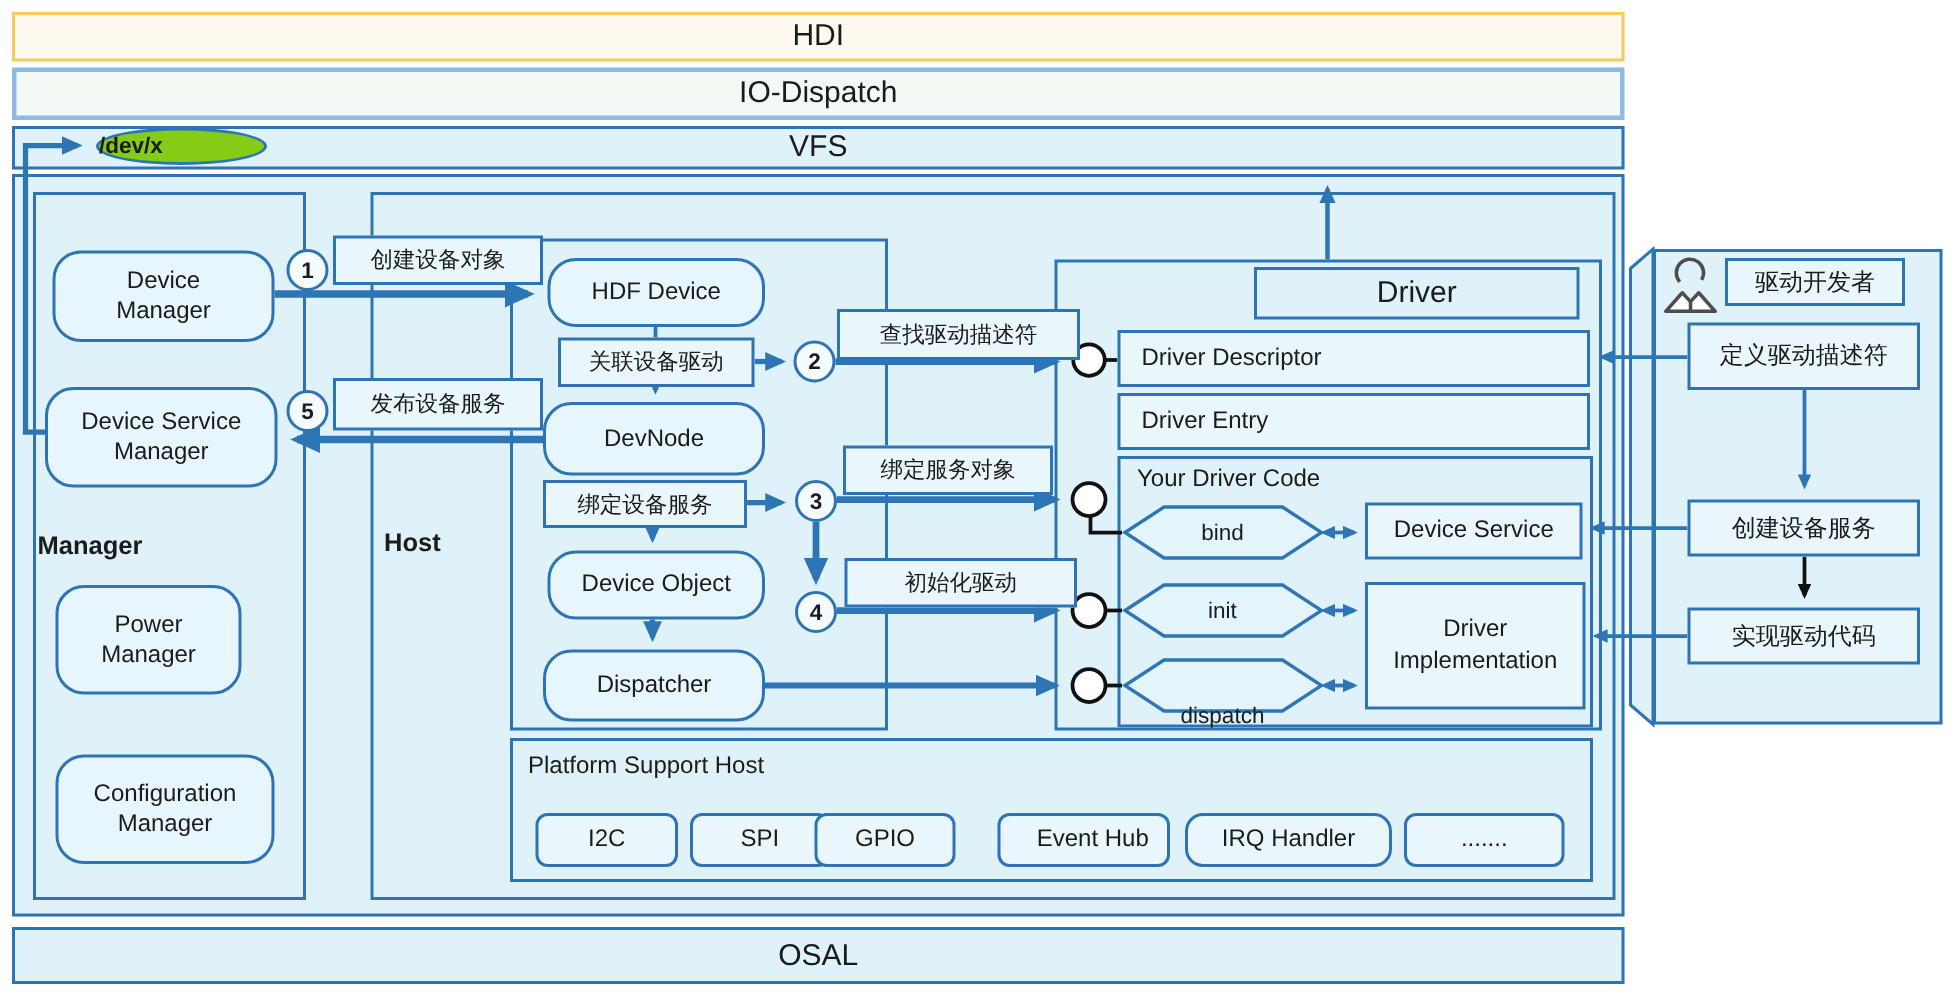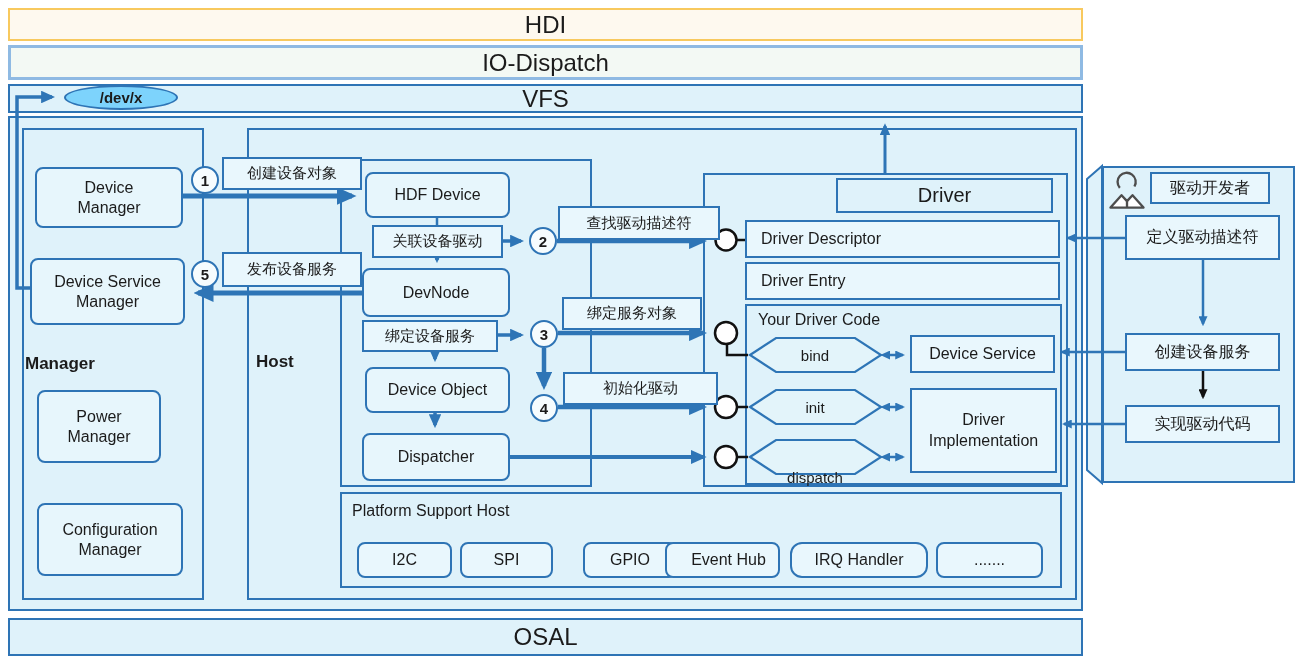--- a/index.html
+++ b/index.html
@@ -4,24 +4,24 @@
 <style>
   :root{
     --blue:#2E74B5; --arrow:#2E75B6; --fillcyan:#DFF2FA; --fillbox:#E9F7FD;
     --fillround:#E7F6FC; --cream:#FEF9EF; --mint:#F3F9F4; --gold:#F8C95E; --ltblue:#8FBAE3;
     --ink:#1b1b1b;
   }
   html,body{margin:0;padding:0;background:#fff;}
   #stage{position:relative;width:1303px;height:663px;background:#fff;overflow:hidden;
          font-family:"Liberation Sans","DejaVu Sans",sans-serif;color:var(--ink);}
   .abs{position:absolute;box-sizing:border-box;}
-  .bar{border:2.5px solid var(--blue);background:var(--fillcyan);display:flex;align-items:center;justify-content:center;font-size:24px;z-index:1;}
+  .bar{border:2.5px solid var(--blue);background:var(--fillcyan);display:flex;align-items:center;justify-content:center;font-size:20px;z-index:1;}
   .panel{border:2px solid var(--blue);background:transparent;z-index:1;}
   .box{border:2.5px solid var(--blue);background:var(--fillbox);display:flex;align-items:center;justify-content:center;text-align:center;z-index:3;}
-  .rbox{border-radius:8px;background:var(--fillround);font-size:16px;line-height:1.25;}
+  .rbox{border-radius:19px;background:var(--fillround);font-size:16px;line-height:1.25;}
   .lab{font-size:15px;background:var(--fillbox);border-width:2px;}
   .leftt{justify-content:flex-start;padding-left:14px;}
   .stepc{border-radius:50%;border:2.5px solid var(--blue);background:#F6FCFE;font-weight:bold;font-size:15px;z-index:4;display:flex;align-items:center;justify-content:center;}
   .bold{font-weight:bold;font-size:17px;z-index:3;}
   .hexlab{z-index:4;display:flex;align-items:center;justify-content:center;font-size:15px;}
   svg.overlay{position:absolute;left:0;top:0;z-index:2;pointer-events:none;}
   .zt{z-index:3;display:flex;align-items:center;}
 </style>
 </head>
 <body>
@@ -34,21 +34,21 @@
   <div class="abs bar" style="left:8px;top:45px;width:1075px;height:35px;border-color:var(--ltblue);border-width:3px;background:var(--mint);">
     <span>IO-Dispatch</span>
   </div>
   <div class="abs bar" style="left:8px;top:84px;width:1075px;height:29px;">
     <span>VFS</span>
   </div>
   <div class="abs bar" style="left:8px;top:618px;width:1075px;height:38px;">
     <span>OSAL</span>
   </div>
 
-  <div class="abs" style="left:64px;top:85px;width:114px;height:25px;border:2.5px solid var(--blue);border-radius:50%;background:#7dd3fc;display:flex;align-items:center;justify-content:center;font-weight:bold;font-size:15px;z-index:4;">
+  <div class="abs" style="left:64px;top:85px;width:114px;height:25px;border:2.5px solid var(--blue);border-radius:50%;background:#84cc16;display:flex;align-items:center;font-weight:bold;font-size:15px;z-index:4;">
     <span>/dev/x</span>
   </div>
 
   <div class="abs bar" style="left:8px;top:116px;width:1075px;height:495px;"></div>
 
   <div class="abs panel" style="left:22px;top:128px;width:182px;height:472px;"></div>
   <div class="abs box rbox" style="left:35px;top:167px;width:148px;height:61px;">
     <span style="width:90px;">Device Manager</span>
   </div>
   <div class="abs box rbox" style="left:30px;top:258px;width:155px;height:67px;">
@@ -158,21 +158,21 @@
   <div class="abs panel" style="left:340px;top:492px;width:722px;height:96px;background:var(--fillcyan);"></div>
   <div class="abs zt" style="left:352px;top:499px;width:220px;height:24px;font-size:16px;z-index:3;">
     <span>Platform Support Host</span>
   </div>
   <div class="abs box" style="left:357px;top:542px;width:95px;height:36px;border-radius:8px;font-size:16px;">
     <span>I2C</span>
     </div>
   <div class="abs box" style="left:460px;top:542px;width:93px;height:36px;border-radius:8px;font-size:16px;">
     <span>SPI</span>
     </div>
-  <div class="abs box" style="left:583px;top:542px;width:94px;height:36px;border-radius:8px;font-size:16px;">
+  <div class="abs box" style="left:543px;top:542px;width:94px;height:36px;border-radius:8px;font-size:16px;">
     <span>GPIO</span>
     </div>
   <div class="abs box" style="left:665px;top:542px;width:115px;height:36px;border-radius:8px;font-size:16px;padding-left:12px;">
     <span>Event Hub</span>
     </div>
   <div class="abs box" style="left:790px;top:542px;width:138px;height:36px;border-radius:12px;font-size:16px;">
     <span>IRQ Handler</span>
     </div>
   <div class="abs box" style="left:936px;top:542px;width:107px;height:36px;border-radius:8px;font-size:16px;">
     <span>.......</span>

